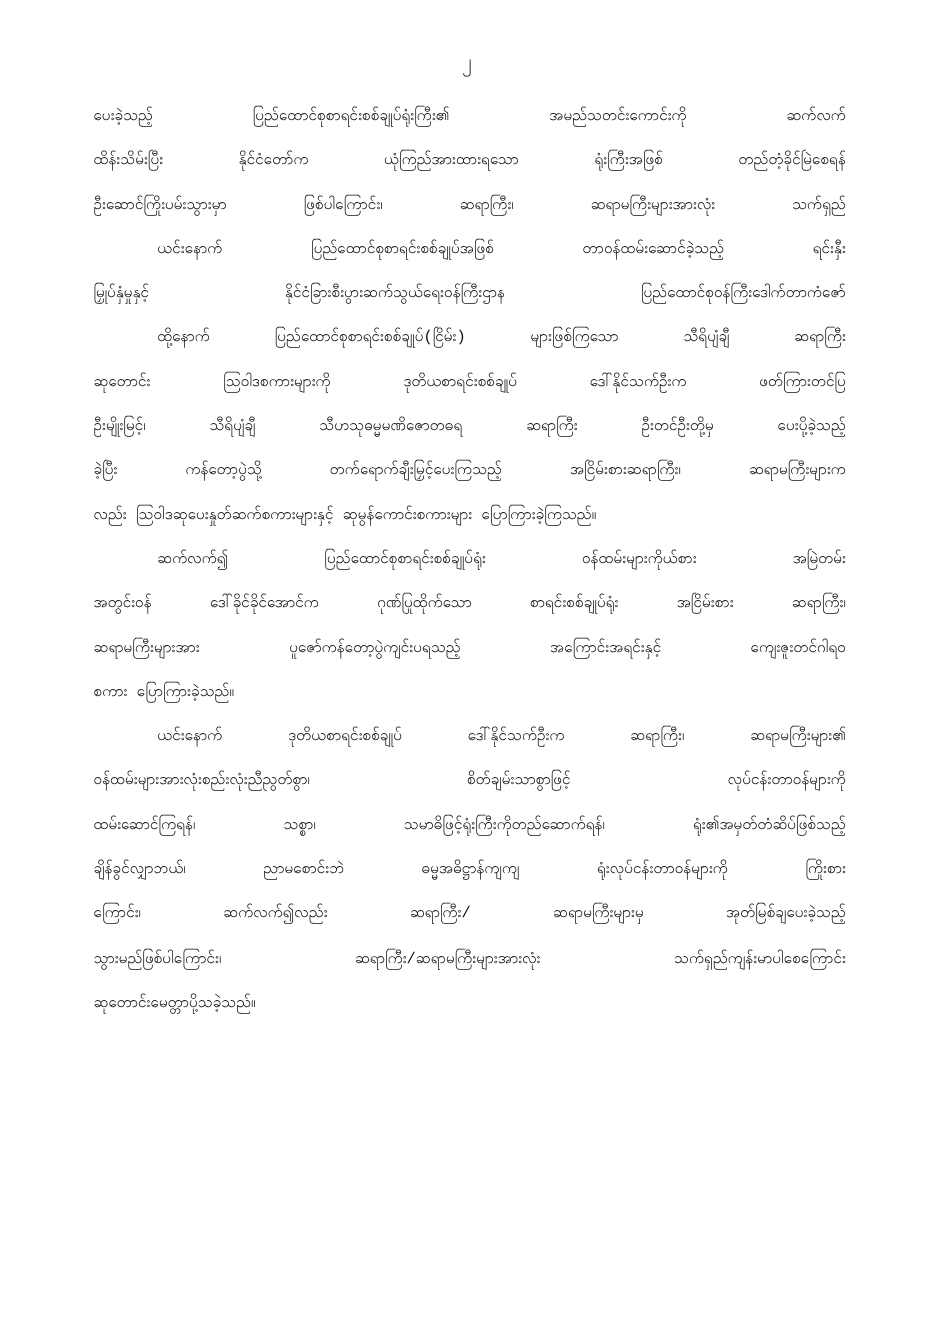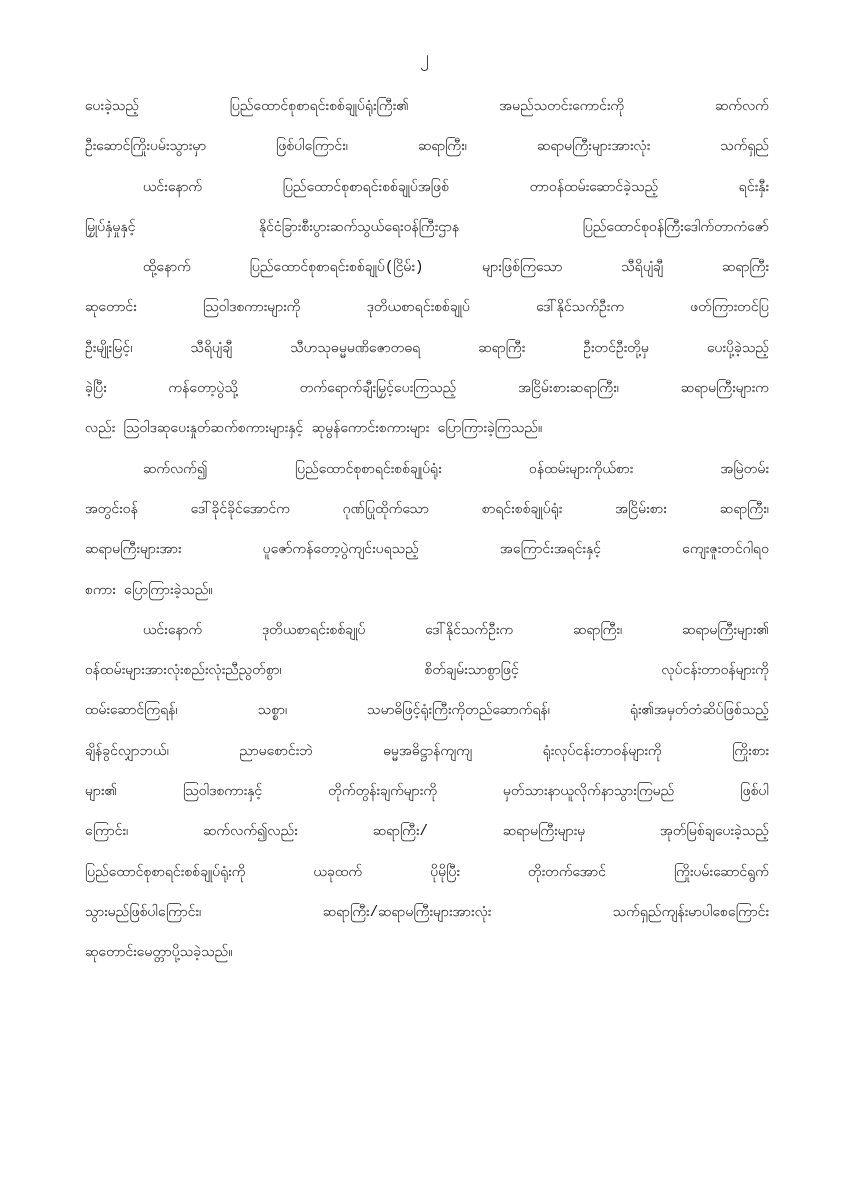--- a/index.html
+++ b/index.html
@@ -58,20 +58,21 @@
   }
 </style>
 </head>
 <body>
 
 <div class="page">
   <div class="page-number">၂</div>
   <div class="doc-body">
       <div class="paragraph">
         <div class="line">ပေးခဲ့သည့် ပြည်ထောင်စုစာရင်းစစ်ချုပ်ရုံးကြီး၏ အမည်သတင်းကောင်းကို ဆက်လက်</div>
+        <div class="line">ထိန်းသိမ်းပြီး နိုင်ငံတော်က ယုံကြည်အားထားရသော ရုံးကြီးအဖြစ် တည်တံ့ခိုင်မြဲစေရန်</div>
         <div class="line">ဦးဆောင်ကြိုးပမ်းသွားမှာ ဖြစ်ပါကြောင်း၊ ဆရာကြီး၊ ဆရာမကြီးများအားလုံး သက်ရှည်</div>
       </div>
       <div class="paragraph">
         <div class="line indent">ယင်းနောက် ပြည်ထောင်စုစာရင်းစစ်ချုပ်အဖြစ် တာဝန်ထမ်းဆောင်ခဲ့သည့် ရင်းနှီး</div>
         <div class="line">မြှုပ်နှံမှုနှင့် နိုင်ငံခြားစီးပွားဆက်သွယ်ရေးဝန်ကြီးဌာန ပြည်ထောင်စုဝန်ကြီးဒေါက်တာကံဇော်</div>
       </div>
       <div class="paragraph">
         <div class="line indent">ထို့နောက် ပြည်ထောင်စုစာရင်းစစ်ချုပ်(ငြိမ်း) များဖြစ်ကြသော သီရိပျံချီ ဆရာကြီး</div>
         <div class="line">ဆုတောင်း ဩဝါဒစကားများကို ဒုတိယစာရင်းစစ်ချုပ် ဒေါ်နိုင်သက်ဦးက ဖတ်ကြားတင်ပြ</div>
         <div class="line">ဦးမျိုးမြင့်၊ သီရိပျံချီ သီဟသုဓမ္မမဏိဇောတဓရ ဆရာကြီး ဦးတင်ဦးတို့မှ ပေးပို့ခဲ့သည့်</div>
@@ -82,20 +83,18 @@
         <div class="line indent">ဆက်လက်၍ ပြည်ထောင်စုစာရင်းစစ်ချုပ်ရုံး ဝန်ထမ်းများကိုယ်စား အမြဲတမ်း</div>
         <div class="line">အတွင်းဝန် ဒေါ်ခိုင်ခိုင်အောင်က ဂုဏ်ပြုထိုက်သော စာရင်းစစ်ချုပ်ရုံး အငြိမ်းစား ဆရာကြီး၊</div>
         <div class="line">ဆရာမကြီးများအား ပူဇော်ကန်တော့ပွဲကျင်းပရသည့် အကြောင်းအရင်းနှင့် ကျေးဇူးတင်ဂါရဝ</div>
         <div class="line para-end">စကား ပြောကြားခဲ့သည်။</div>
       </div>
       <div class="paragraph">
         <div class="line indent">ယင်းနောက် ဒုတိယစာရင်းစစ်ချုပ် ဒေါ်နိုင်သက်ဦးက ဆရာကြီး၊ ဆရာမကြီးများ၏</div>
         <div class="line">ဝန်ထမ်းများအားလုံးစည်းလုံးညီညွတ်စွာ၊ စိတ်ချမ်းသာစွာဖြင့် လုပ်ငန်းတာဝန်များကို</div>
         <div class="line">ထမ်းဆောင်ကြရန်၊ သစ္စာ၊ သမာဓိဖြင့်ရုံးကြီးကိုတည်ဆောက်ရန်၊ ရုံး၏အမှတ်တံဆိပ်ဖြစ်သည့်</div>
         <div class="line">ချိန်ခွင်လျှာဘယ်၊ ညာမစောင်းဘဲ ဓမ္မအဓိဋ္ဌာန်ကျကျ ရုံးလုပ်ငန်းတာဝန်များကို ကြိုးစား</div>
-        <div class="line">များ၏ ဩဝါဒစကားနှင့် တိုက်တွန်းချက်များကို မှတ်သားနာယူလိုက်နာသွားကြမည် ဖြစ်ပါ</div>
         <div class="line">ကြောင်း၊ ဆက်လက်၍လည်း ဆရာကြီး/ ဆရာမကြီးများမှ အုတ်မြစ်ချပေးခဲ့သည့်</div>
-        <div class="line">ပြည်ထောင်စုစာရင်းစစ်ချုပ်ရုံးကို ယခုထက် ပိုမိုပြီး တိုးတက်အောင် ကြိုးပမ်းဆောင်ရွက်</div>
         <div class="line">သွားမည်ဖြစ်ပါကြောင်း၊ ဆရာကြီး/ဆရာမကြီးများအားလုံး သက်ရှည်ကျန်းမာပါစေကြောင်း</div>
         <div class="line para-end">ဆုတောင်းမေတ္တာပို့သခဲ့သည်။</div>
       </div>
     </div>
 </div>
 
 </body></html>

